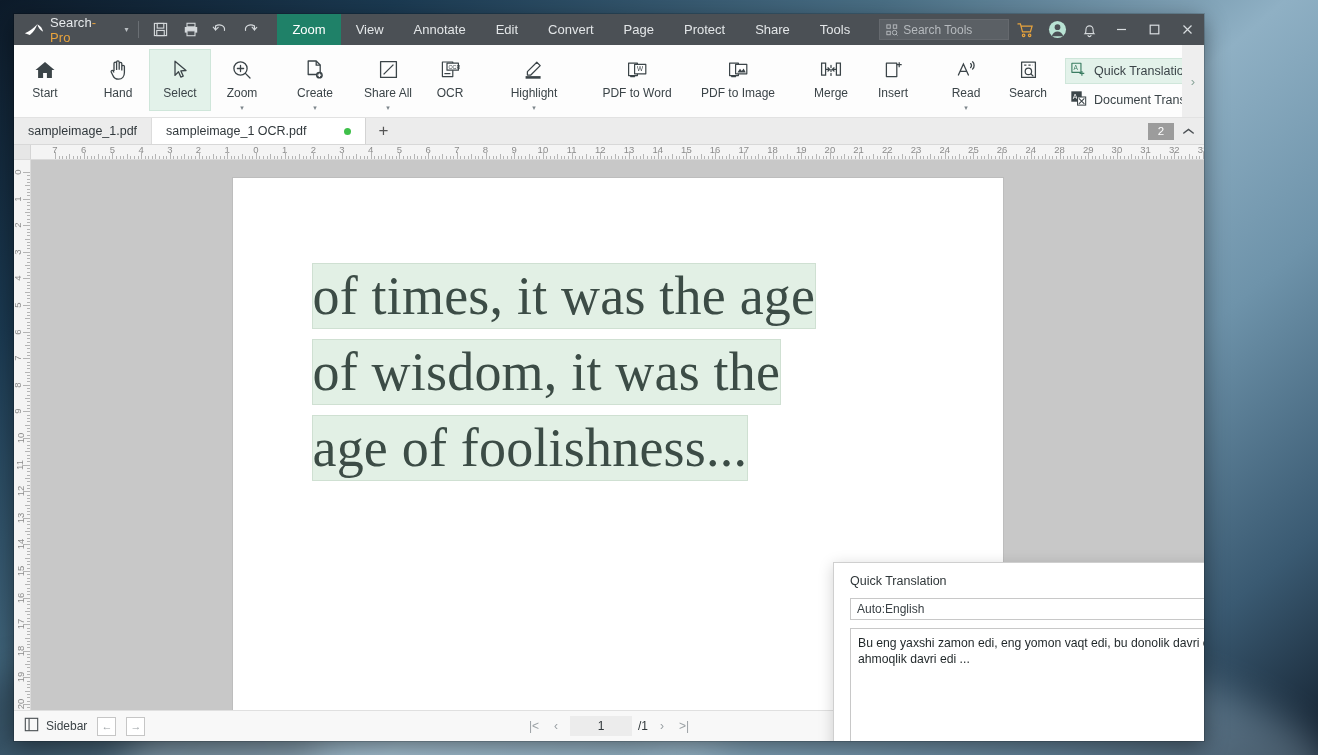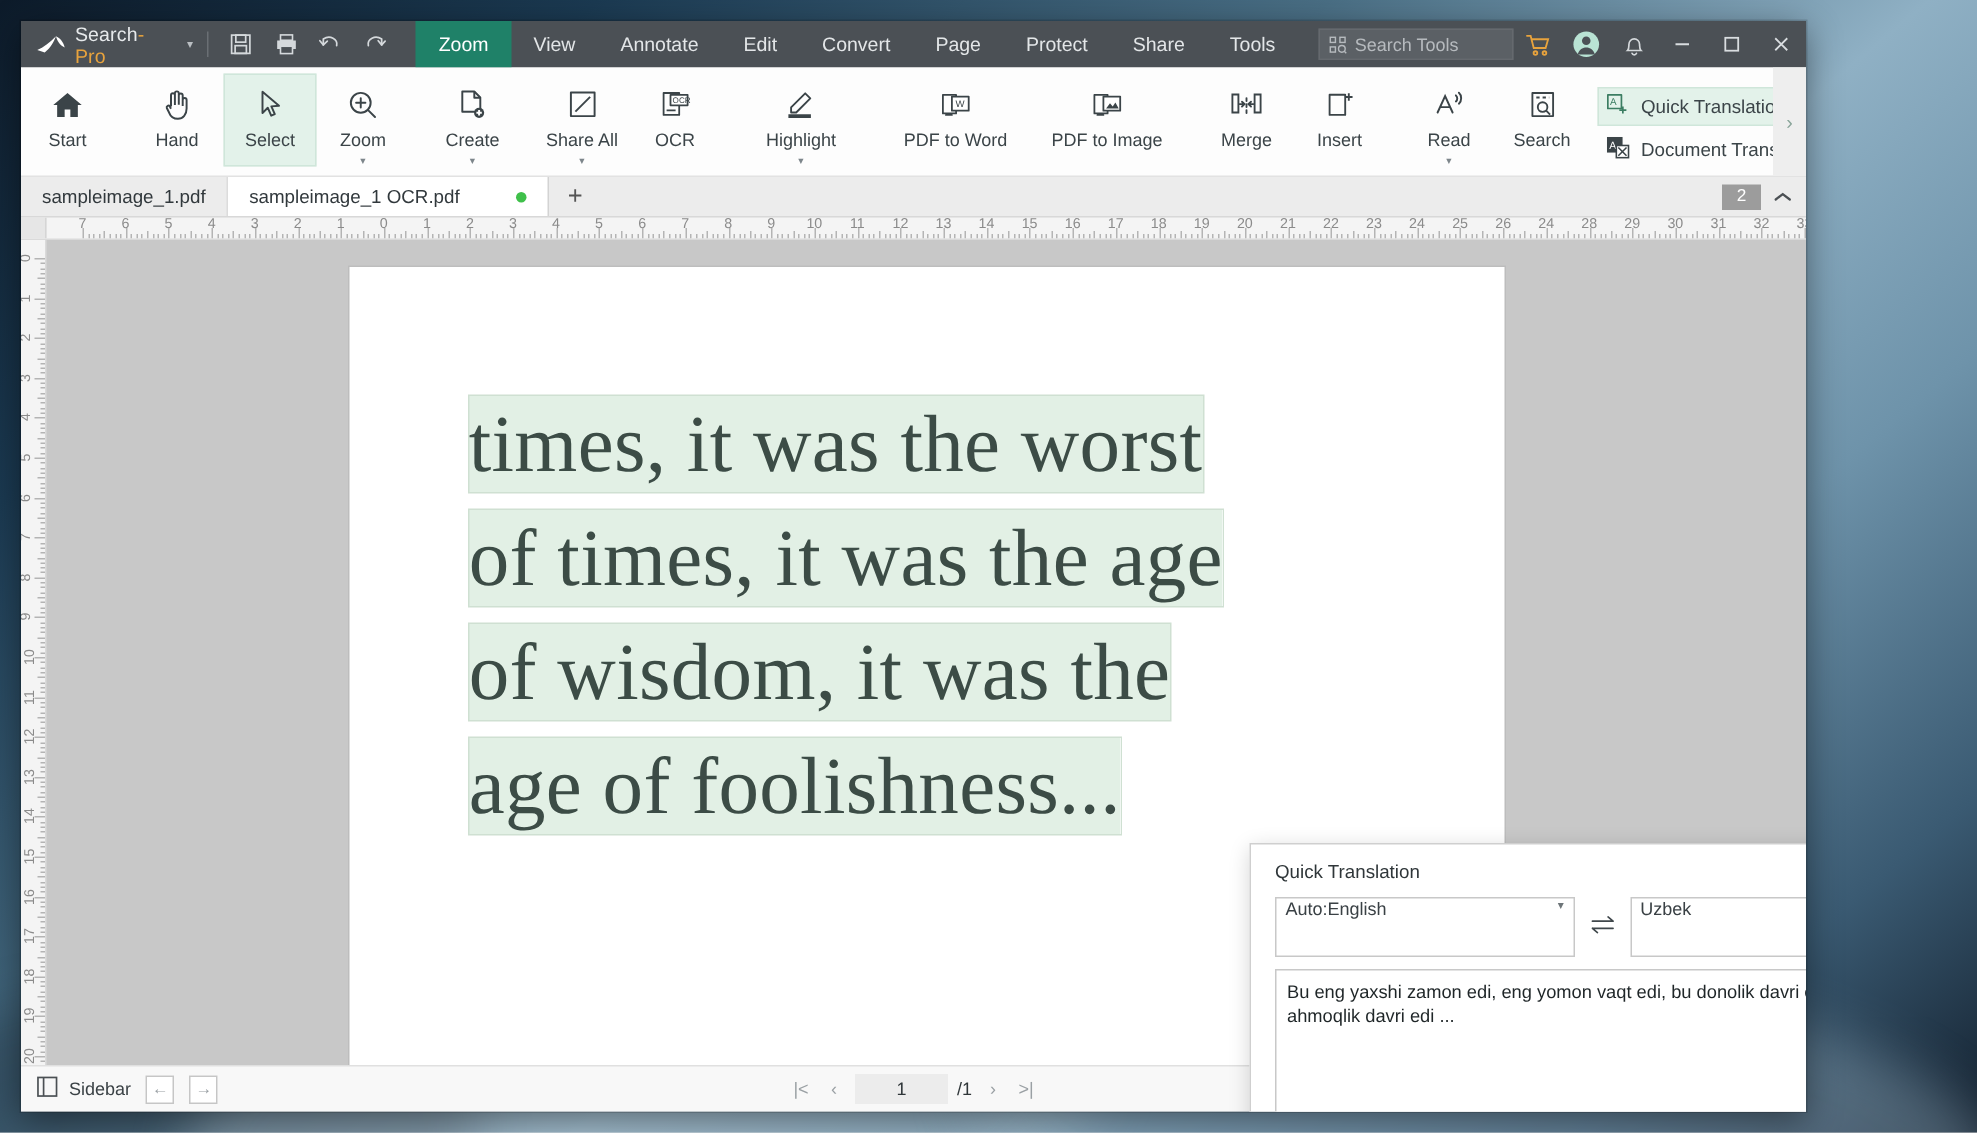--- a/index.html
+++ b/index.html
@@ -154,22 +154,22 @@
   .qt-panel {
     position:absolute; left: 819px; top: 417px; width: 470px; height: 233px;
     background:#ffffff; border:1px solid #cfcfcf;
     box-shadow: 0 3px 14px rgba(0,0,0,.18);
     display:flex; flex-direction:column; padding: 7px 16px 16px 16px;
   }
   .qt-head { display:flex; align-items:center; height:22px; }
   .qt-title { font-size:12.5px; color:#2f3639; }
   .qt-langs { display:flex; align-items:center; gap:10px; margin-top:6px; }
   .qt-select {
-    flex:1 1 0; height:40px; border:1px solid #c8c8c8; background:#fff;
-    display:flex; align-items:flex-start; padding: 0 6px; font-size:12px; color:#3a4145;
+    flex:1 1 0; height:22px; border:1px solid #c8c8c8; background:#fff;
+    display:flex; align-items:center; padding: 0 6px; font-size:12px; color:#3a4145;
   }
   .qt-select .sc { margin-left:auto; font-size:8px; color:#6e7579; }
   .qt-swap { color:#3f474b; font-size:14px; }
   .qt-body {
     flex:1 1 auto; margin-top:8px; border:1px solid #c8c8c8; background:#fff;
     padding: 6px 7px; font-size:12.2px; line-height:16px; color:#1f2628;
     overflow:hidden;
   }
 
   
@@ -1059,21 +1059,20 @@
           <span class="vtick" style="top: 537.35px; width: 3px;"></span>
           <span class="vtick" style="top: 540.675px; width: 3px;"></span>
           <span class="vnum" style="top: 544px;">20</span>
           <span class="vtick" style="top: 544px; width: 7px;"></span>
           <span class="vtick" style="top: 547.325px; width: 3px;"></span>
         </div>
 
       <div class="canvas">
         <div class="page">
           <div class="doc-text">
-            <div><span class="seg">times, it was the worst</span></div>
             <div><span class="seg">of times, it was the age</span></div>
             <div><span class="seg">of wisdom, it was the</span></div>
             <div><span class="seg">age of foolishness...</span></div>
           </div>
         </div>
       </div>
     </div>
 
     <div class="qt-panel">
       <div class="qt-head">
@@ -1083,24 +1082,20 @@
       <div class="qt-langs">
         <div class="qt-select">
           <span>Auto:English</span>
           <span class="sc">▾</span>
         </div>
         <span class="qt-swap">
           <svg width="17" height="13" viewBox="0 0 18 14" fill="none" stroke="currentColor" stroke-width="1.2" stroke-linecap="round">
             <path d="M1.6 4.4h14.8M12.8 1.4 16.4 4.4M16.4 9.6H1.6M5.2 12.6 1.6 9.6"></path>
           </svg>
         </span>
-        <div class="qt-select">
-          <span>Uzbek</span>
-
-        </div>
       </div>
       <div class="qt-body">Bu eng yaxshi zamon edi, eng yomon vaqt edi, bu donolik davri edi, bu ahmoqlik davri edi ...</div>
     </div>
   </div>
 
   <div class="statusbar">
     <div class="sb-left">
       <div class="sb-sidebar">
         <span>
           <svg width="15" height="15" viewBox="0 0 16 16" fill="none" stroke="#4b5054" stroke-width="1.2">

